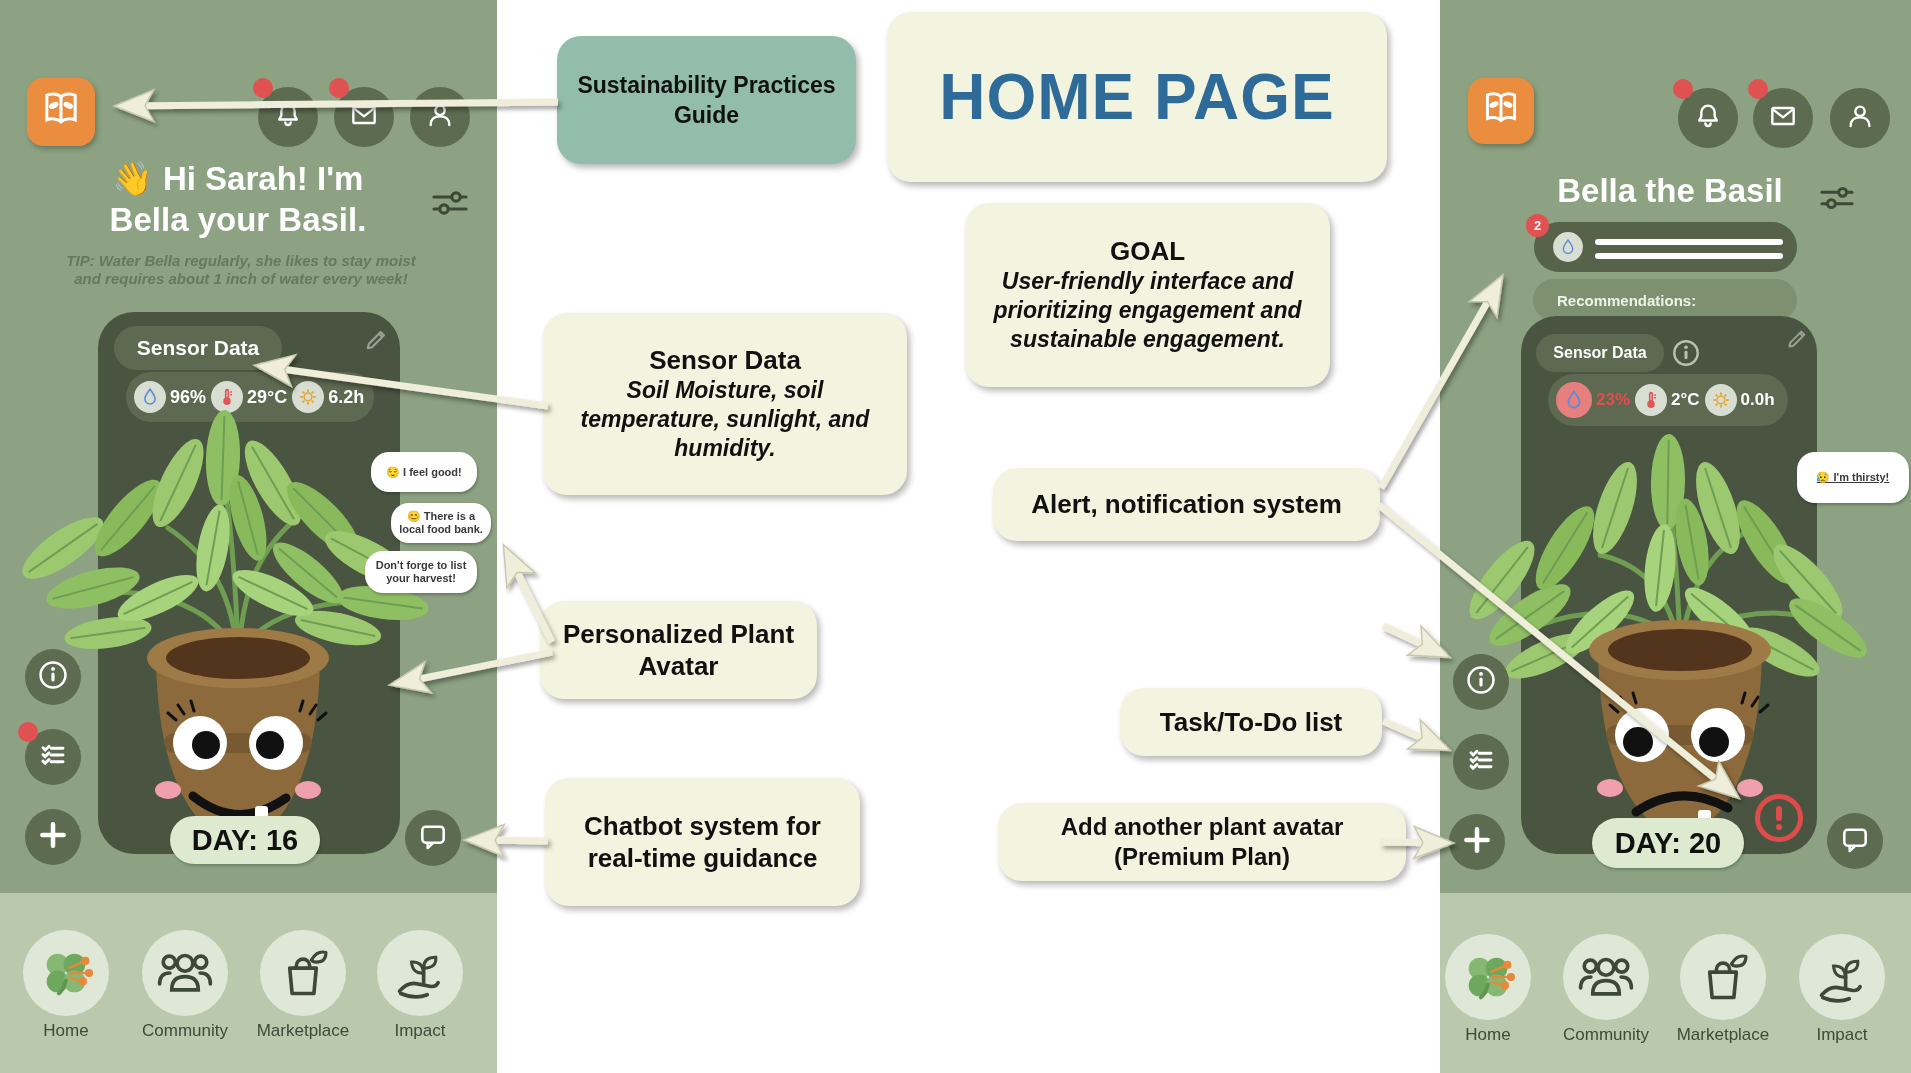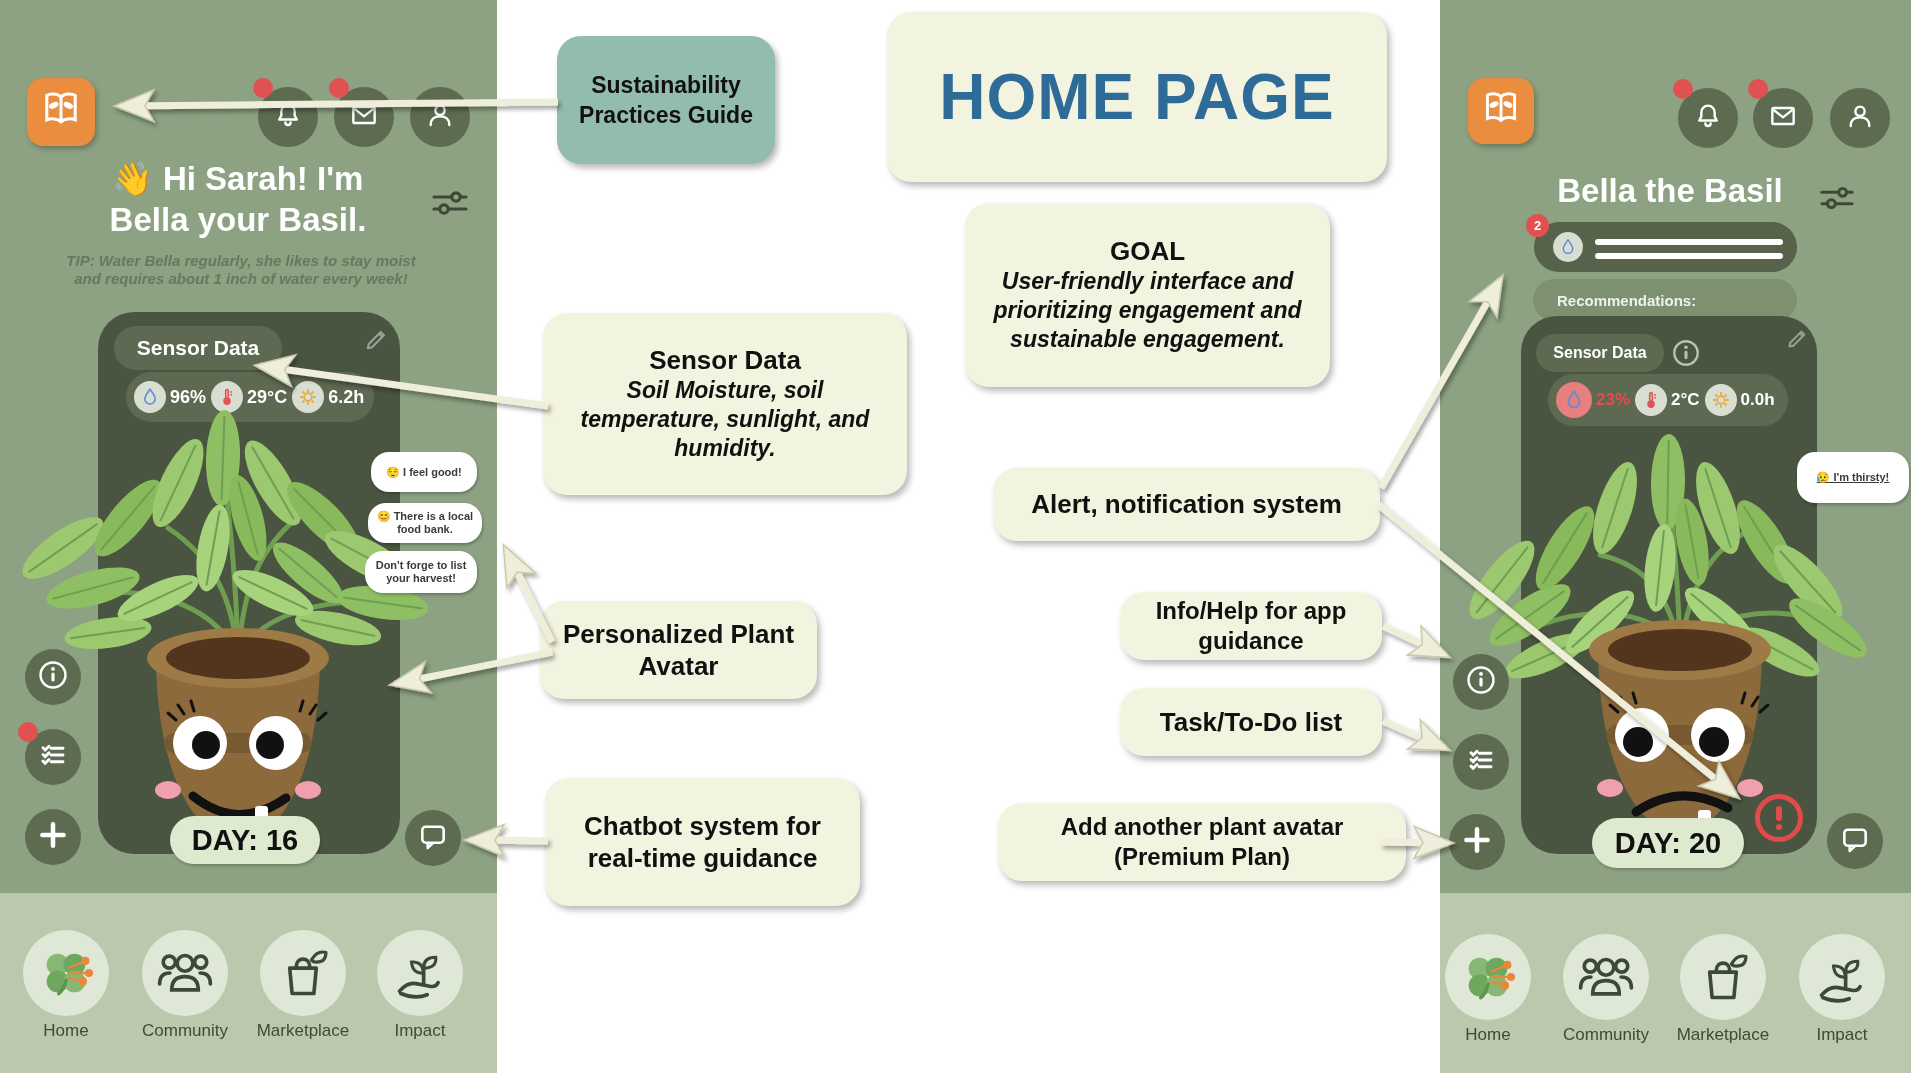--- a/index.html
+++ b/index.html
@@ -218,21 +218,21 @@
           <circle cx="198" cy="347" r="14" fill="#111"></circle>
         <circle cx="268" cy="345" r="27" fill="#fff"></circle>
           <circle cx="262" cy="347" r="14" fill="#111"></circle>
         <path d="M168,322 l-8,-7 M176,316 l-6,-9 M186,313 l-3,-10 M292,313 l3,-10 M302,316 l6,-9 M310,322 l8,-7" stroke="#111" stroke-width="3" stroke-linecap="round"></path>
         <path d="M185,398 Q230,434 278,400" stroke="#111" stroke-width="9" fill="none" stroke-linecap="round"></path>
         <rect x="247" y="408" width="13" height="17" rx="3" fill="#fff"></rect>
       </g>
     </svg>
 
     <div class="bubble" style="left:371px;top:452px;width:106px;height:40px;">😌 I feel good!</div>
-    <div class="bubble" style="left:368px;top:503px;width:114px;height:40px;">😊 There is a local food bank.</div>
+    <div class="bubble" style="left:391px;top:503px;width:100px;height:40px;">😊 There is a local food bank.</div>
     <div class="bubble" style="left:365px;top:551px;width:112px;height:42px;">Don't forge to list your harvest!</div>
 
     <div class="daypill" style="left:170px;top:816px;width:150px;height:48px;">DAY: 16</div>
 
     <div class="iconbtn d56 z6" style="left:25px;top:649px;">
       <span><svg width="34" height="34" viewBox="0 0 30 30" fill="none">
             <circle cx="15" cy="15" r="11" stroke="#fff" stroke-width="2.2"></circle>
             <circle cx="15" cy="9.6" r="1.7" fill="#fff"></circle>
             <rect x="13.6" y="12.8" width="2.8" height="8" rx="1.4" fill="#fff"></rect>
           </svg></span>
@@ -309,34 +309,33 @@
             <path d="M27,24 q-9,1 -10,-9 q9,-1 10,9 Z" stroke-width="2.6"></path>
             <path d="M27,20 q0,-9 10,-9 q1,9 -10,9 Z" stroke-width="2.6"></path>
             <path d="M7,39 q7,-8 15,-6 l10,2 q5,1 7,-3"></path>
             <path d="M8,41 q12,5 22,1"></path>
           </svg>
         </span>
       <span class="navlabel">Impact</span>
     </div>
   </section>
 
-  <div class="note tealnote" style="left:557px;top:36px;width:218px;height:128px;">Sustainability Practices Guide</div>
+  <div class="note tealnote" style="left:557px;top:36px;width:299px;height:128px;">Sustainability Practices Guide</div>
   <div class="note homenote" style="left:887px;top:12px;width:500px;height:170px;">HOME PAGE</div>
   <div class="note" style="left:965px;top:203px;width:365px;height:184px;">
     <div class="h">GOAL</div>
     <div class="b">User-friendly interface and prioritizing engagement and sustainable engagement.</div>
   </div>
   <div class="note" style="left:543px;top:313px;width:364px;height:182px;">
     <div class="h">Sensor Data</div>
     <div class="b">Soil Moisture, soil temperature, sunlight, and  humidity.</div>
   </div>
   <div class="note" style="left:540px;top:601px;width:277px;height:98px;font-size:26px;line-height:32px;">Personalized Plant Avatar</div>
   <div class="note" style="left:545px;top:778px;width:315px;height:128px;font-size:26px;line-height:32px;">Chatbot system for real-time guidance</div>
   <div class="note" style="left:993px;top:468px;width:387px;height:73px;font-size:26px;">Alert, notification system</div>
-  <div class="note" style="left:1120px;top:592px;width:262px;height:68px;font-size:24px;line-height:30px;">Info/Help for app guidance</div>
   <div class="note" style="left:1120px;top:688px;width:262px;height:68px;font-size:26px;">Task/To-Do list</div>
   <div class="note" style="left:998px;top:803px;width:408px;height:78px;font-size:24px;line-height:30px;">Add another plant avatar (Premium Plan)</div>
 
   <section class="phone" style="left:1440px;width:471px;">
     <div class="navstrip"></div>
 
     <div class="bookbtn" style="left:28px;top:78px;width:66px;height:66px;">
       <span><svg width="44" height="44" viewBox="0 0 24 24" fill="none">
             <path d="M12,5.2 C10,3.2 6.4,3.4 4.6,4.4 L4.6,17.2 C6.8,16.2 10.2,16.4 12,18.2 C13.8,16.4 17.2,16.2 19.4,17.2 L19.4,4.4 C17.6,3.4 14,3.2 12,5.2 Z" stroke="#fff" stroke-width="1.6"></path>
             <path d="M12,5.2 V18.2" stroke="#fff" stroke-width="1.6"></path>

